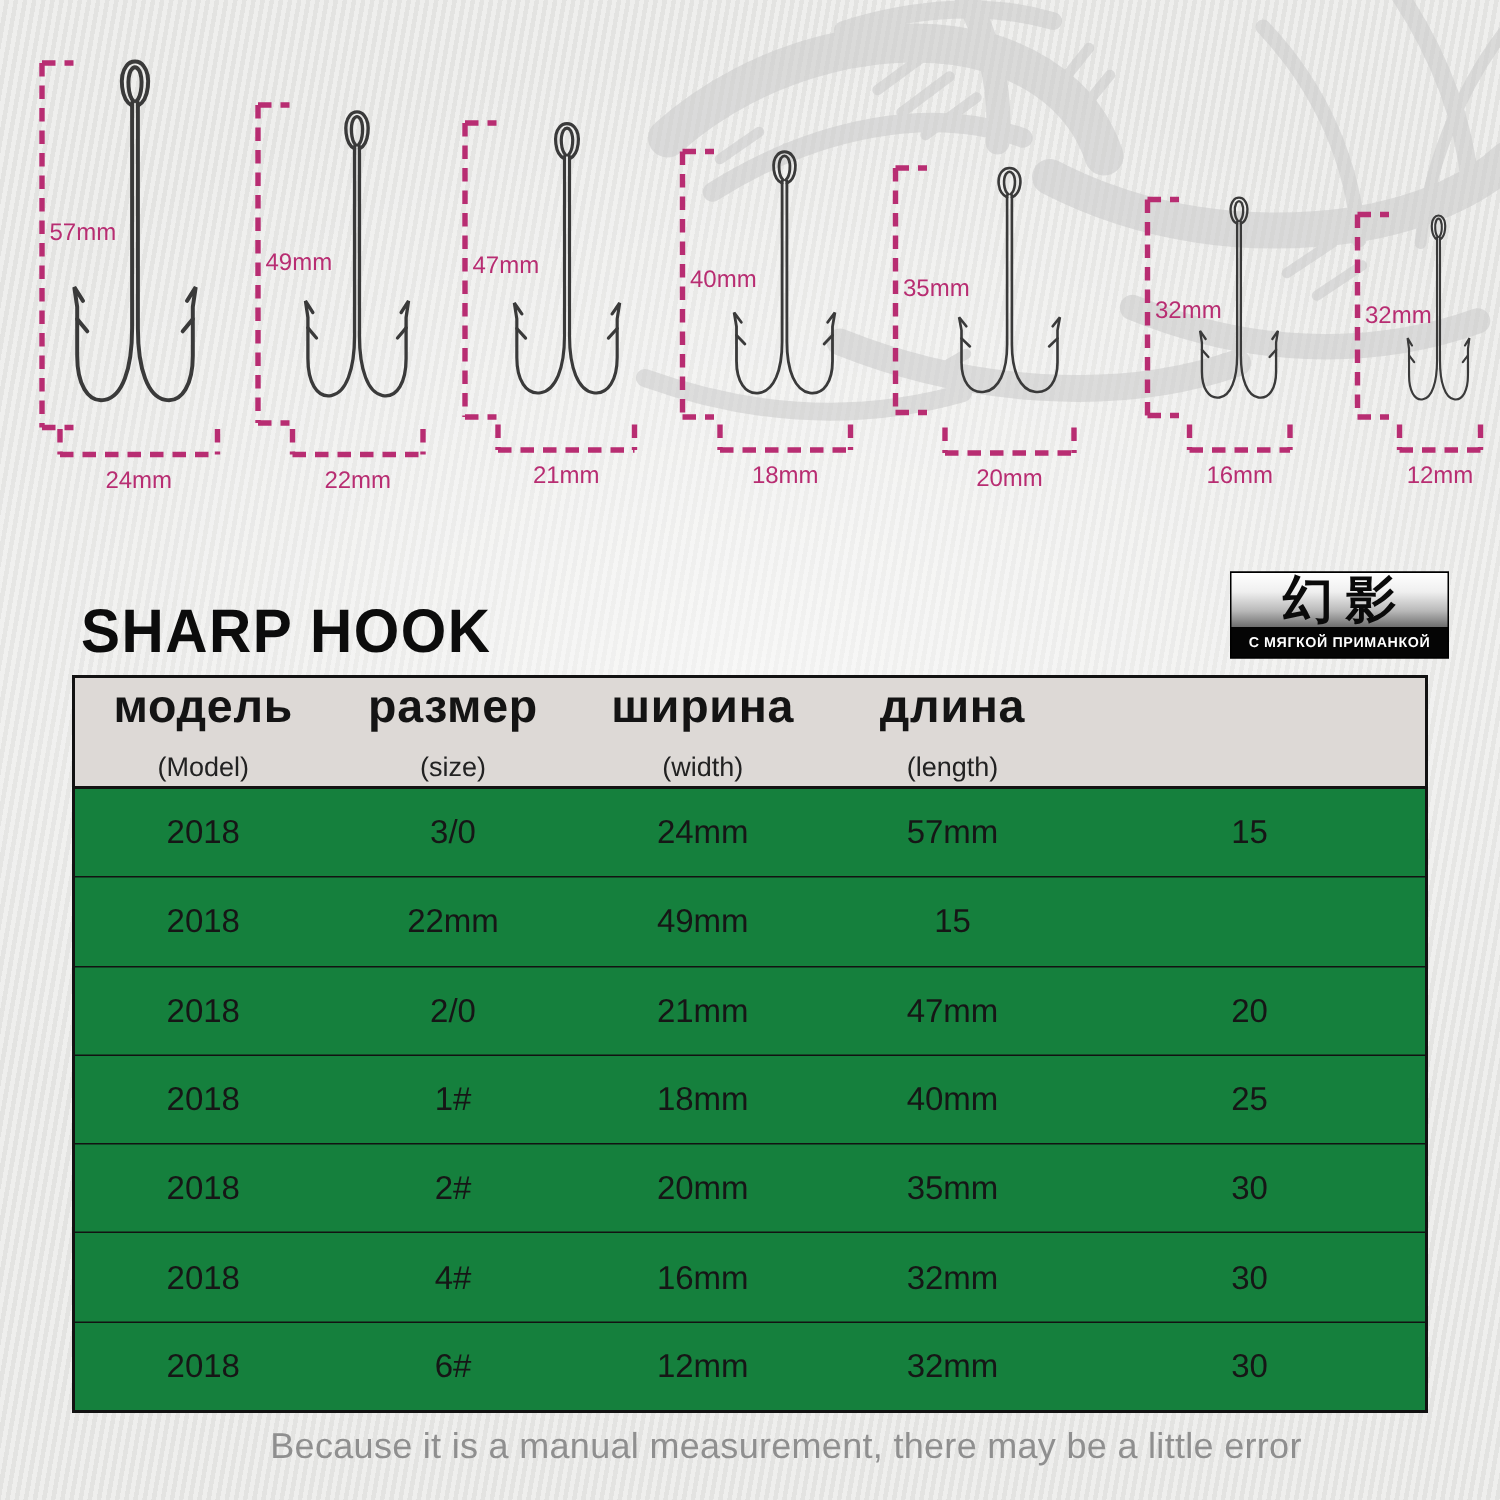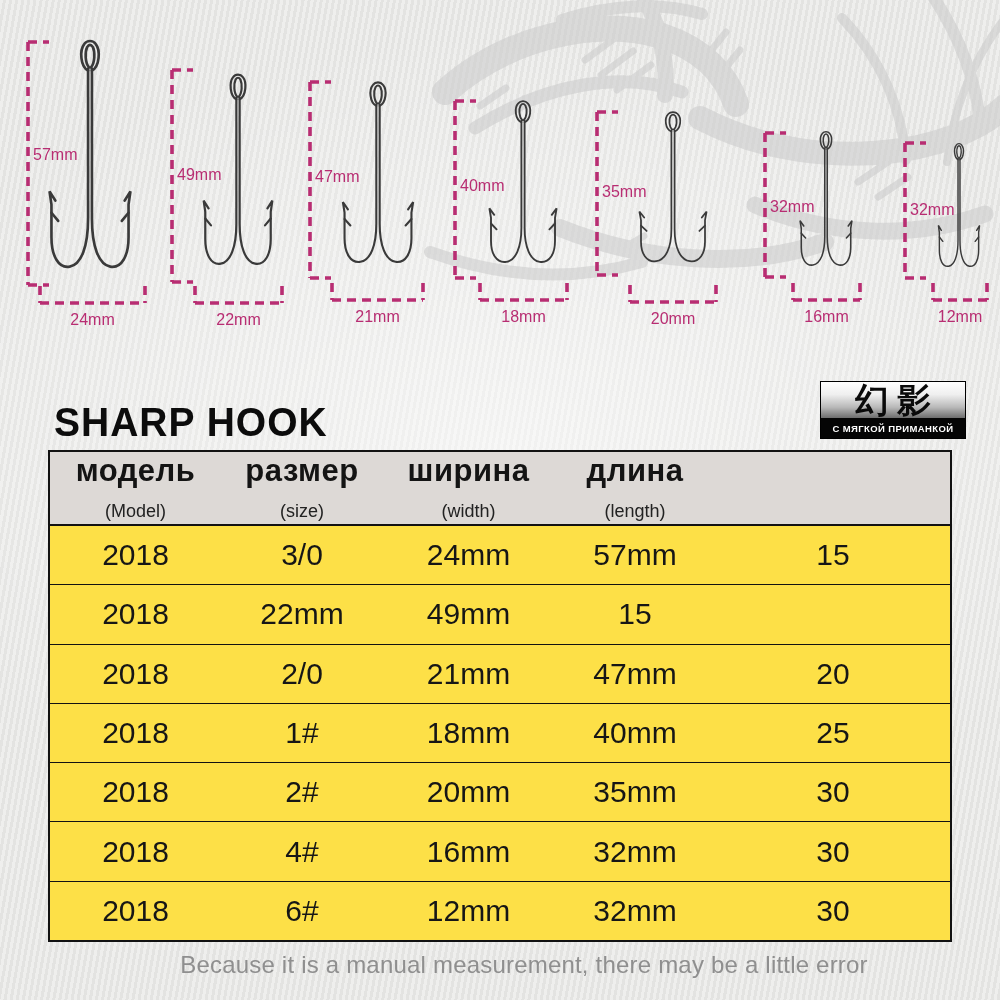--- a/index.html
+++ b/index.html
@@ -37,35 +37,35 @@
     letter-spacing:8px;line-height:1;margin-left:8px;
   }
   #brand-badge .badge-sub{
     height:20px;background:#050505;color:#fff;
     font-size:9.5px;font-weight:bold;letter-spacing:.4px;
     display:flex;align-items:center;justify-content:center;white-space:nowrap;
   }
   
   #spec-table{
     position:absolute;left:48px;top:450px;width:904px;height:492px;
-    border:2px solid #121212;box-sizing:border-box;background:#fde047;
+    border:2px solid #121212;box-sizing:border-box;background:#15803d;
     display:flex;flex-direction:column;
   }
   .t-grid{display:grid;grid-template-columns:19% 18% 19% 18% 26%;}
   #spec-header{
     background:#ddd9d6;border-bottom:2px solid #121212;
     height:72px;align-items:center;
   }
   .h-cell{text-align:center;line-height:1.05;}
   .h-ru{font-size:31px;font-weight:bold;color:#141414;letter-spacing:.5px;}
   .h-en{font-size:18px;color:#222;margin-top:14px;}
   #spec-body{flex:1;display:flex;flex-direction:column;}
   .t-row{flex:1;align-items:center;border-bottom:1.5px solid #121212;}
   .t-row:last-child{border-bottom:none;}
-  .t-cell{text-align:center;font-size:30px;color:#161616;}
+  .t-cell{text-align:center;font-size:22px;color:#161616;}
   
   #footer-note{
     position:absolute;left:0;top:951px;width:1000px;text-align:center;
     font-size:24px;color:#8f8f8f;letter-spacing:.2px;padding-left:24px;
   }
 </style>
 </head>
 <body>
 
 <svg id="watermark" class="layer" viewBox="0 0 1000 420" xmlns="http://www.w3.org/2000/svg">

